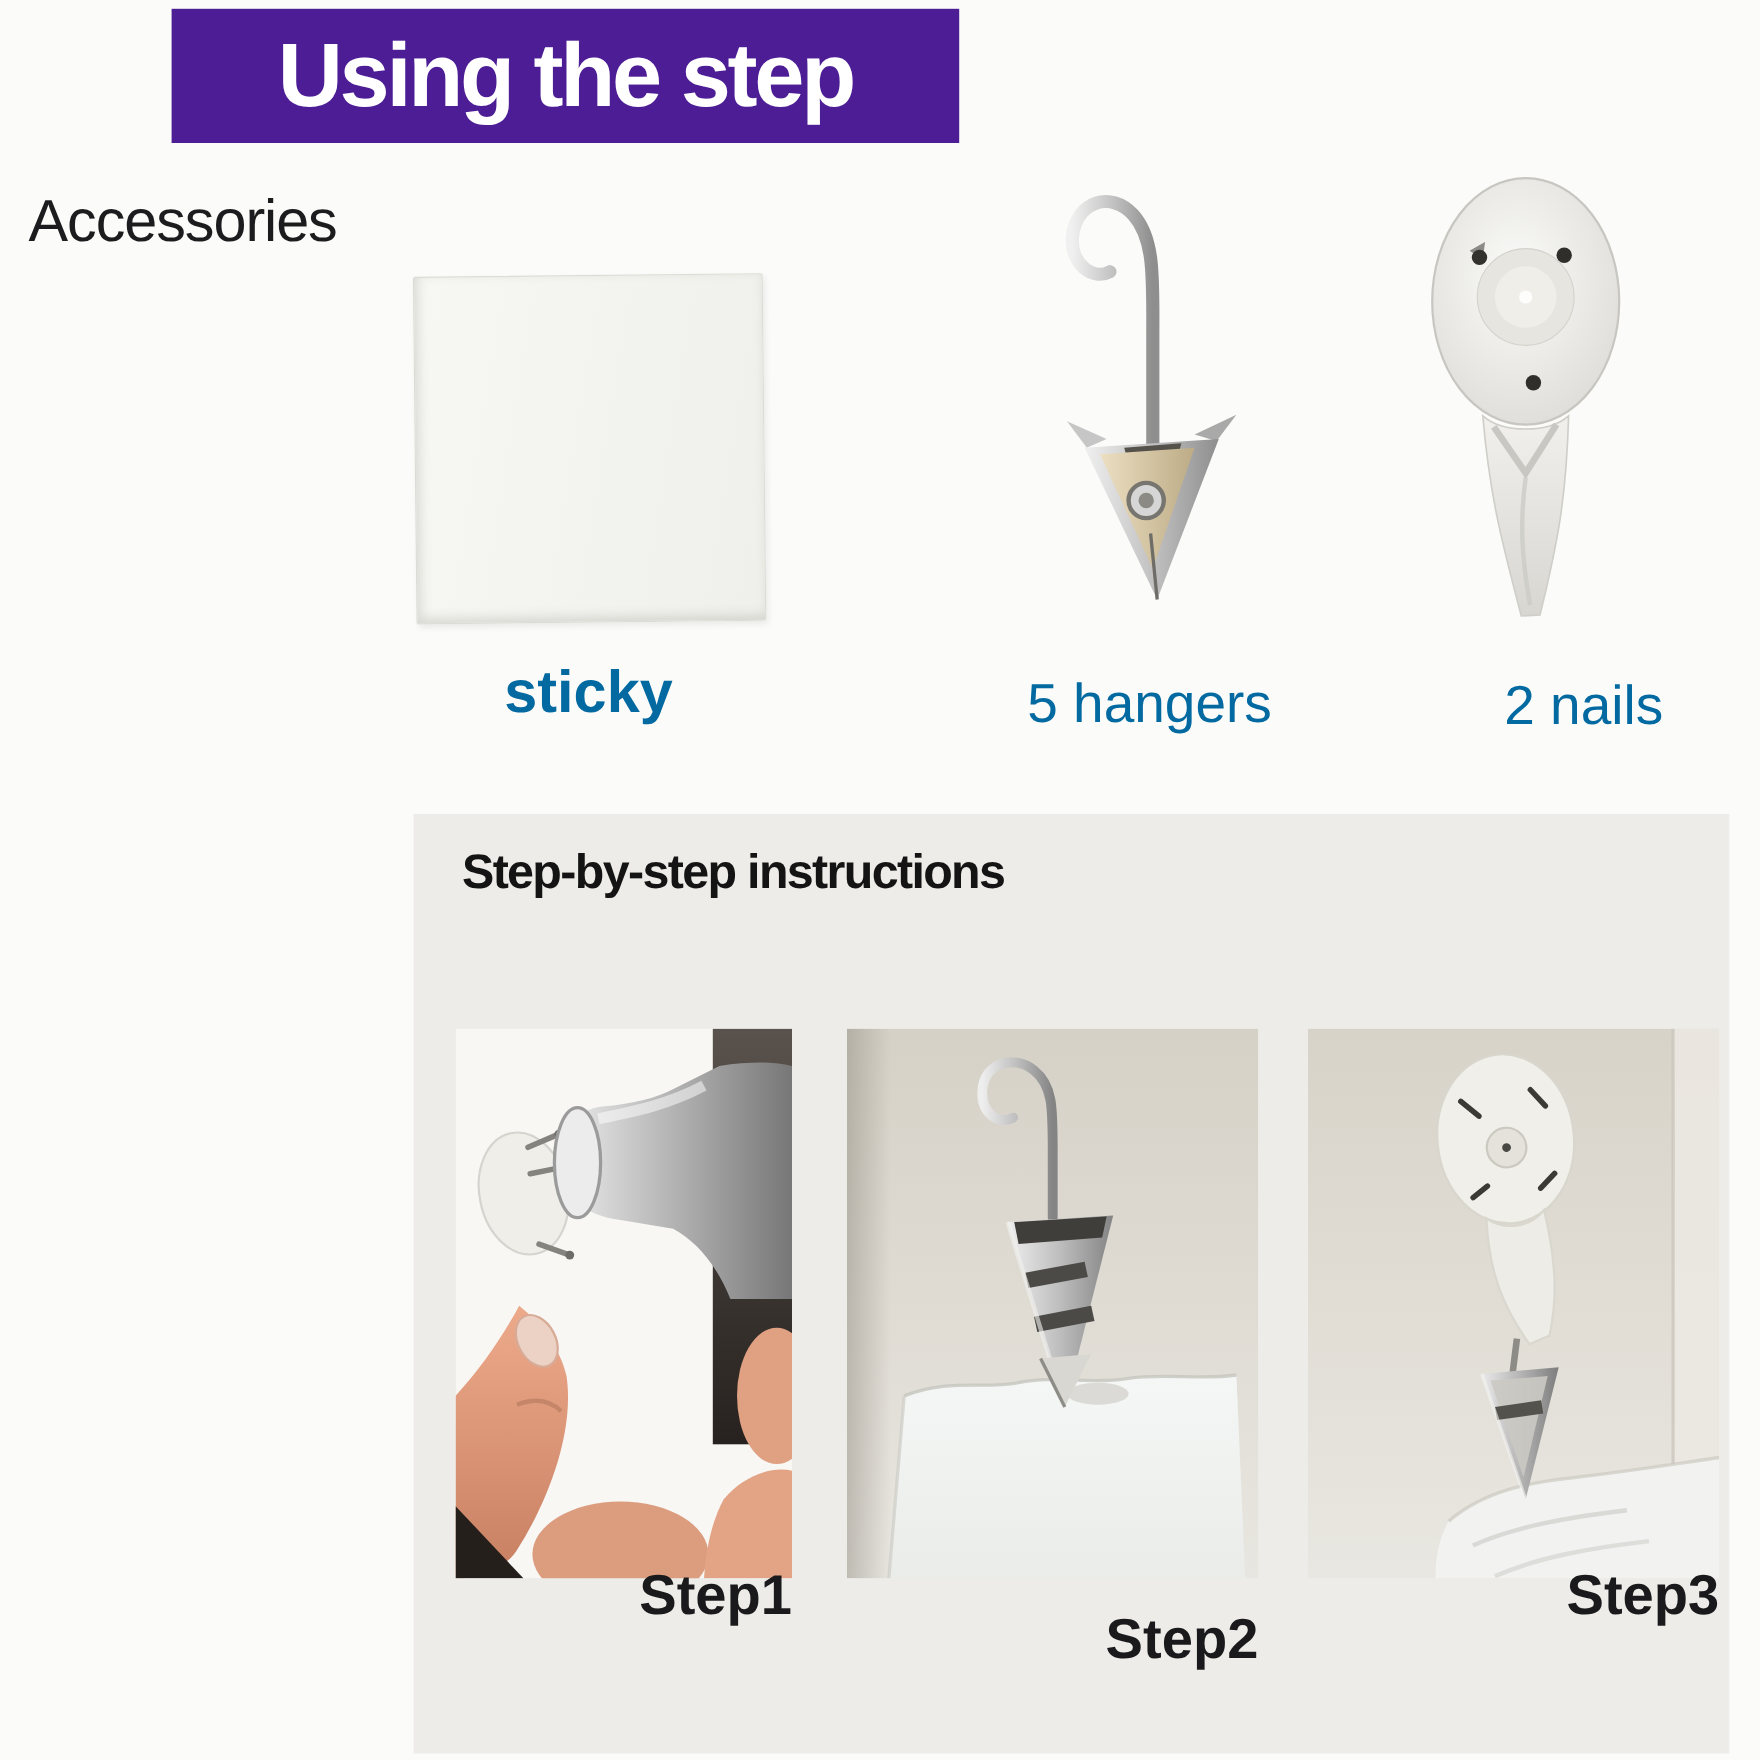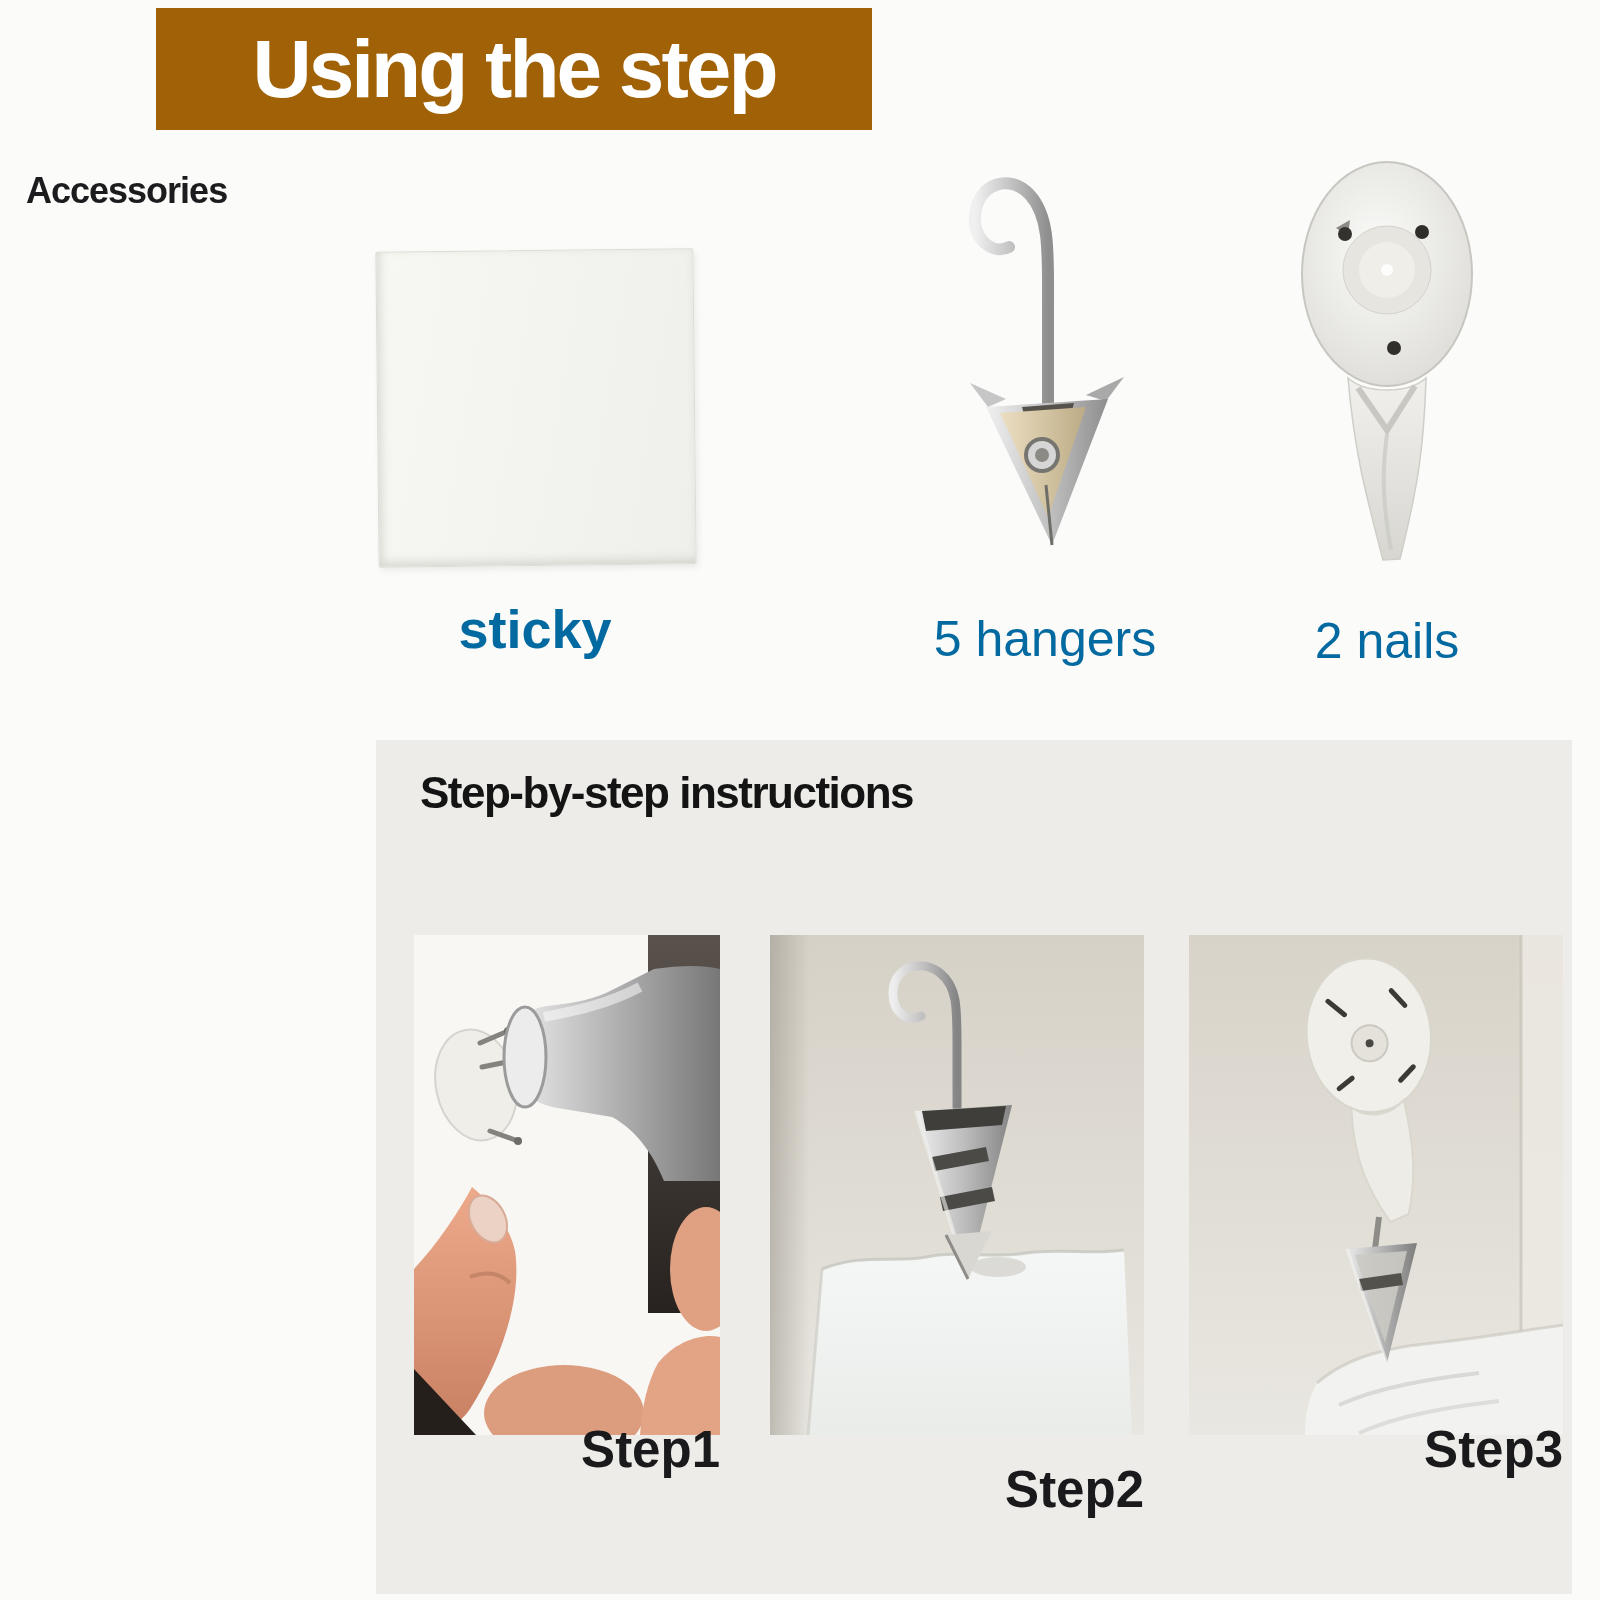--- a/index.html
+++ b/index.html
@@ -1,30 +1,30 @@
 <!DOCTYPE html>
 <html><head>
 <meta charset="utf-8">
 <style>
   html,body{margin:0;padding:0;width:1600px;height:1600px;background:#fbfbf9;
     font-family:"Liberation Sans", sans-serif;position:relative;overflow:hidden;color:#1c1c1e;}
   .abs{position:absolute;}
-  .banner{left:156px;top:8px;width:716px;height:122px;background:#a16207;
+  .banner{left:156px;top:8px;width:716px;height:122px;background:#4c1d95;
     display:flex;align-items:center;justify-content:center;}
   .banner span{color:#ffffff;font-size:82px;font-weight:bold;letter-spacing:-3px;}
-  .acc-heading{left:26px;top:170px;font-size:36px;font-weight:700;letter-spacing:-1px;}
+  .acc-heading{left:26px;top:170px;font-size:54px;font-weight:400;letter-spacing:-1px;}
   .sticky-pad{left:377px;top:250px;width:316px;height:314px;
     background:linear-gradient(100deg,#f7f7f3,#efefeb);
     border:1px solid #dcdcd6;border-radius:2px;
     box-shadow:inset 3px -4px 10px rgba(150,150,140,.30), 2px 3px 6px rgba(0,0,0,.07);
     transform:rotate(-0.6deg);}
   .item-label{font-size:50px;font-weight:500;text-align:center;color:#0369a1;}
   .lbl-sticky{left:377px;top:598px;width:316px;font-weight:bold;font-size:54px;}
   .lbl-hangers{left:915px;top:610px;width:260px;}
-  .lbl-nails{left:1262px;top:612px;width:250px;}
+  .lbl-nails{left:1262px;top:612px;width:250px;text-align:right;}
   .panel{left:376px;top:740px;width:1196px;height:854px;background:#edece8;}
   .panel-heading{left:420px;top:768px;font-size:44px;font-weight:bold;letter-spacing:-1.5px;color:#141414;}
   .photo{top:935px;height:500px;overflow:hidden;}
   .photo svg{display:block;}
   .ph1{left:414px;width:306px;}
   .ph2{left:770px;width:374px;}
   .ph3{left:1189px;width:374px;}
   .step-label{top:1420px;font-size:51px;font-weight:600;text-align:right;color:#1a1a1c;}
   .sl1{left:414px;width:306px;}
   .sl2{left:770px;width:374px;margin-top:40px;}

